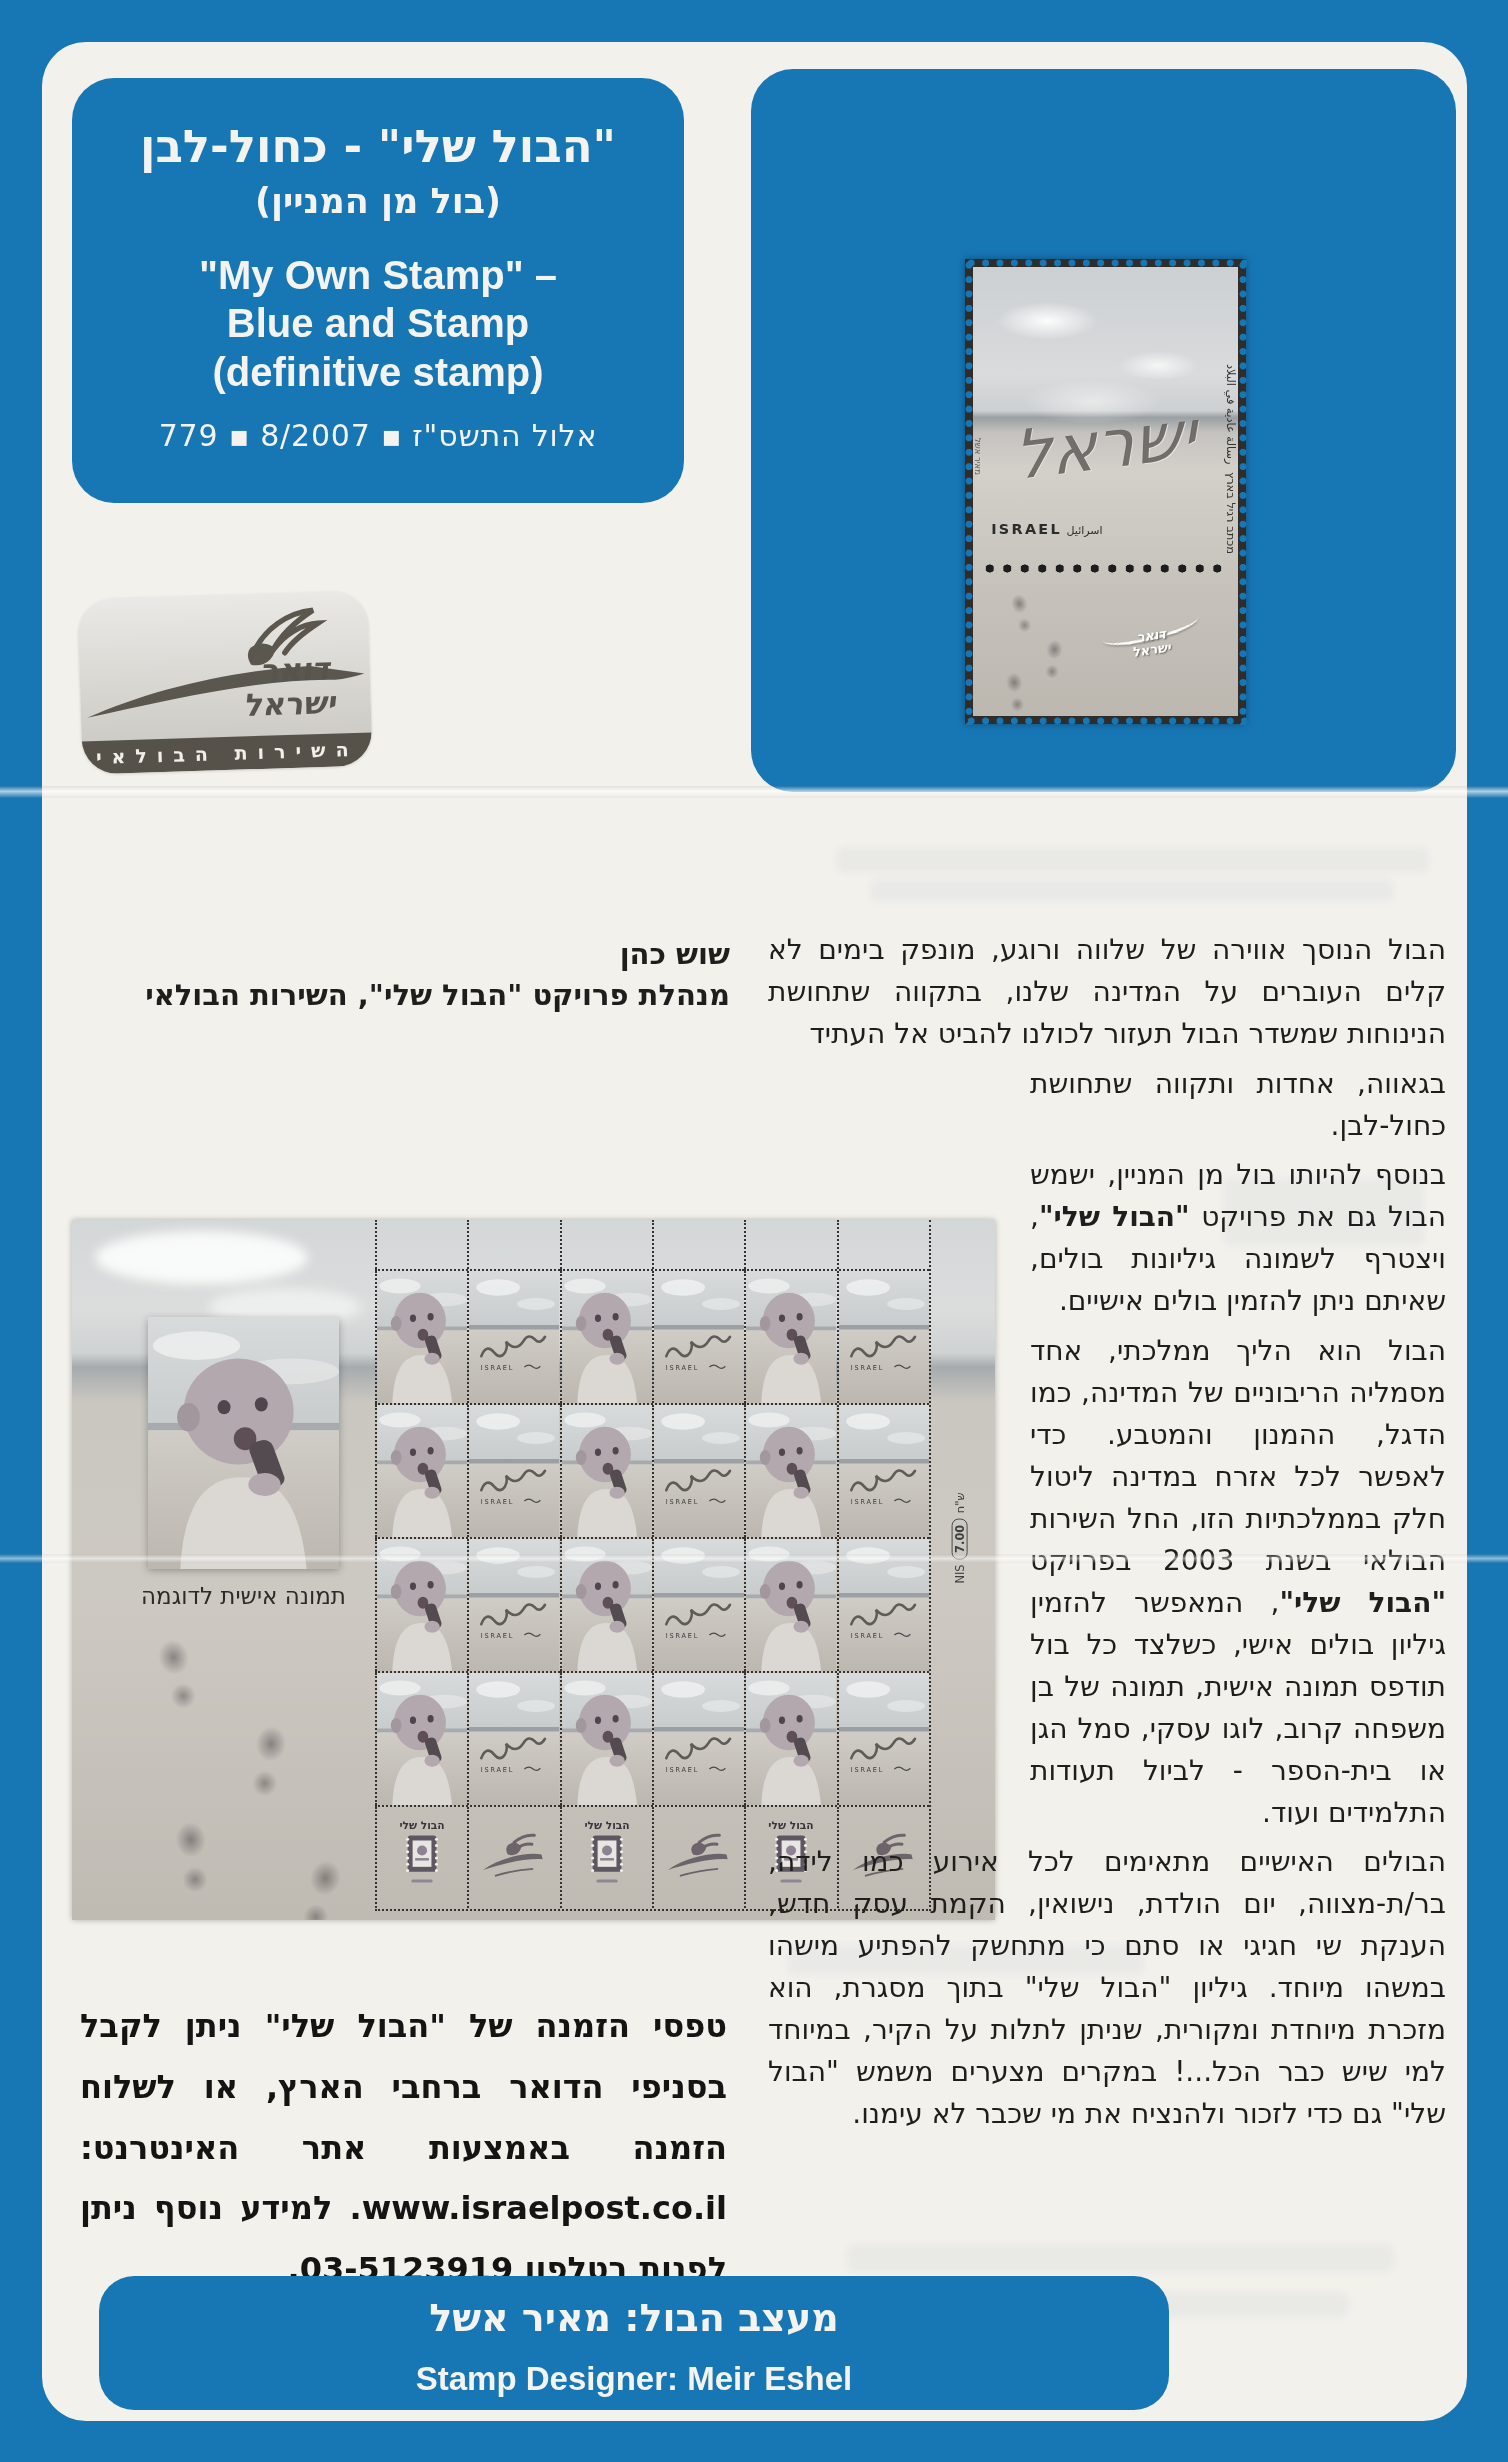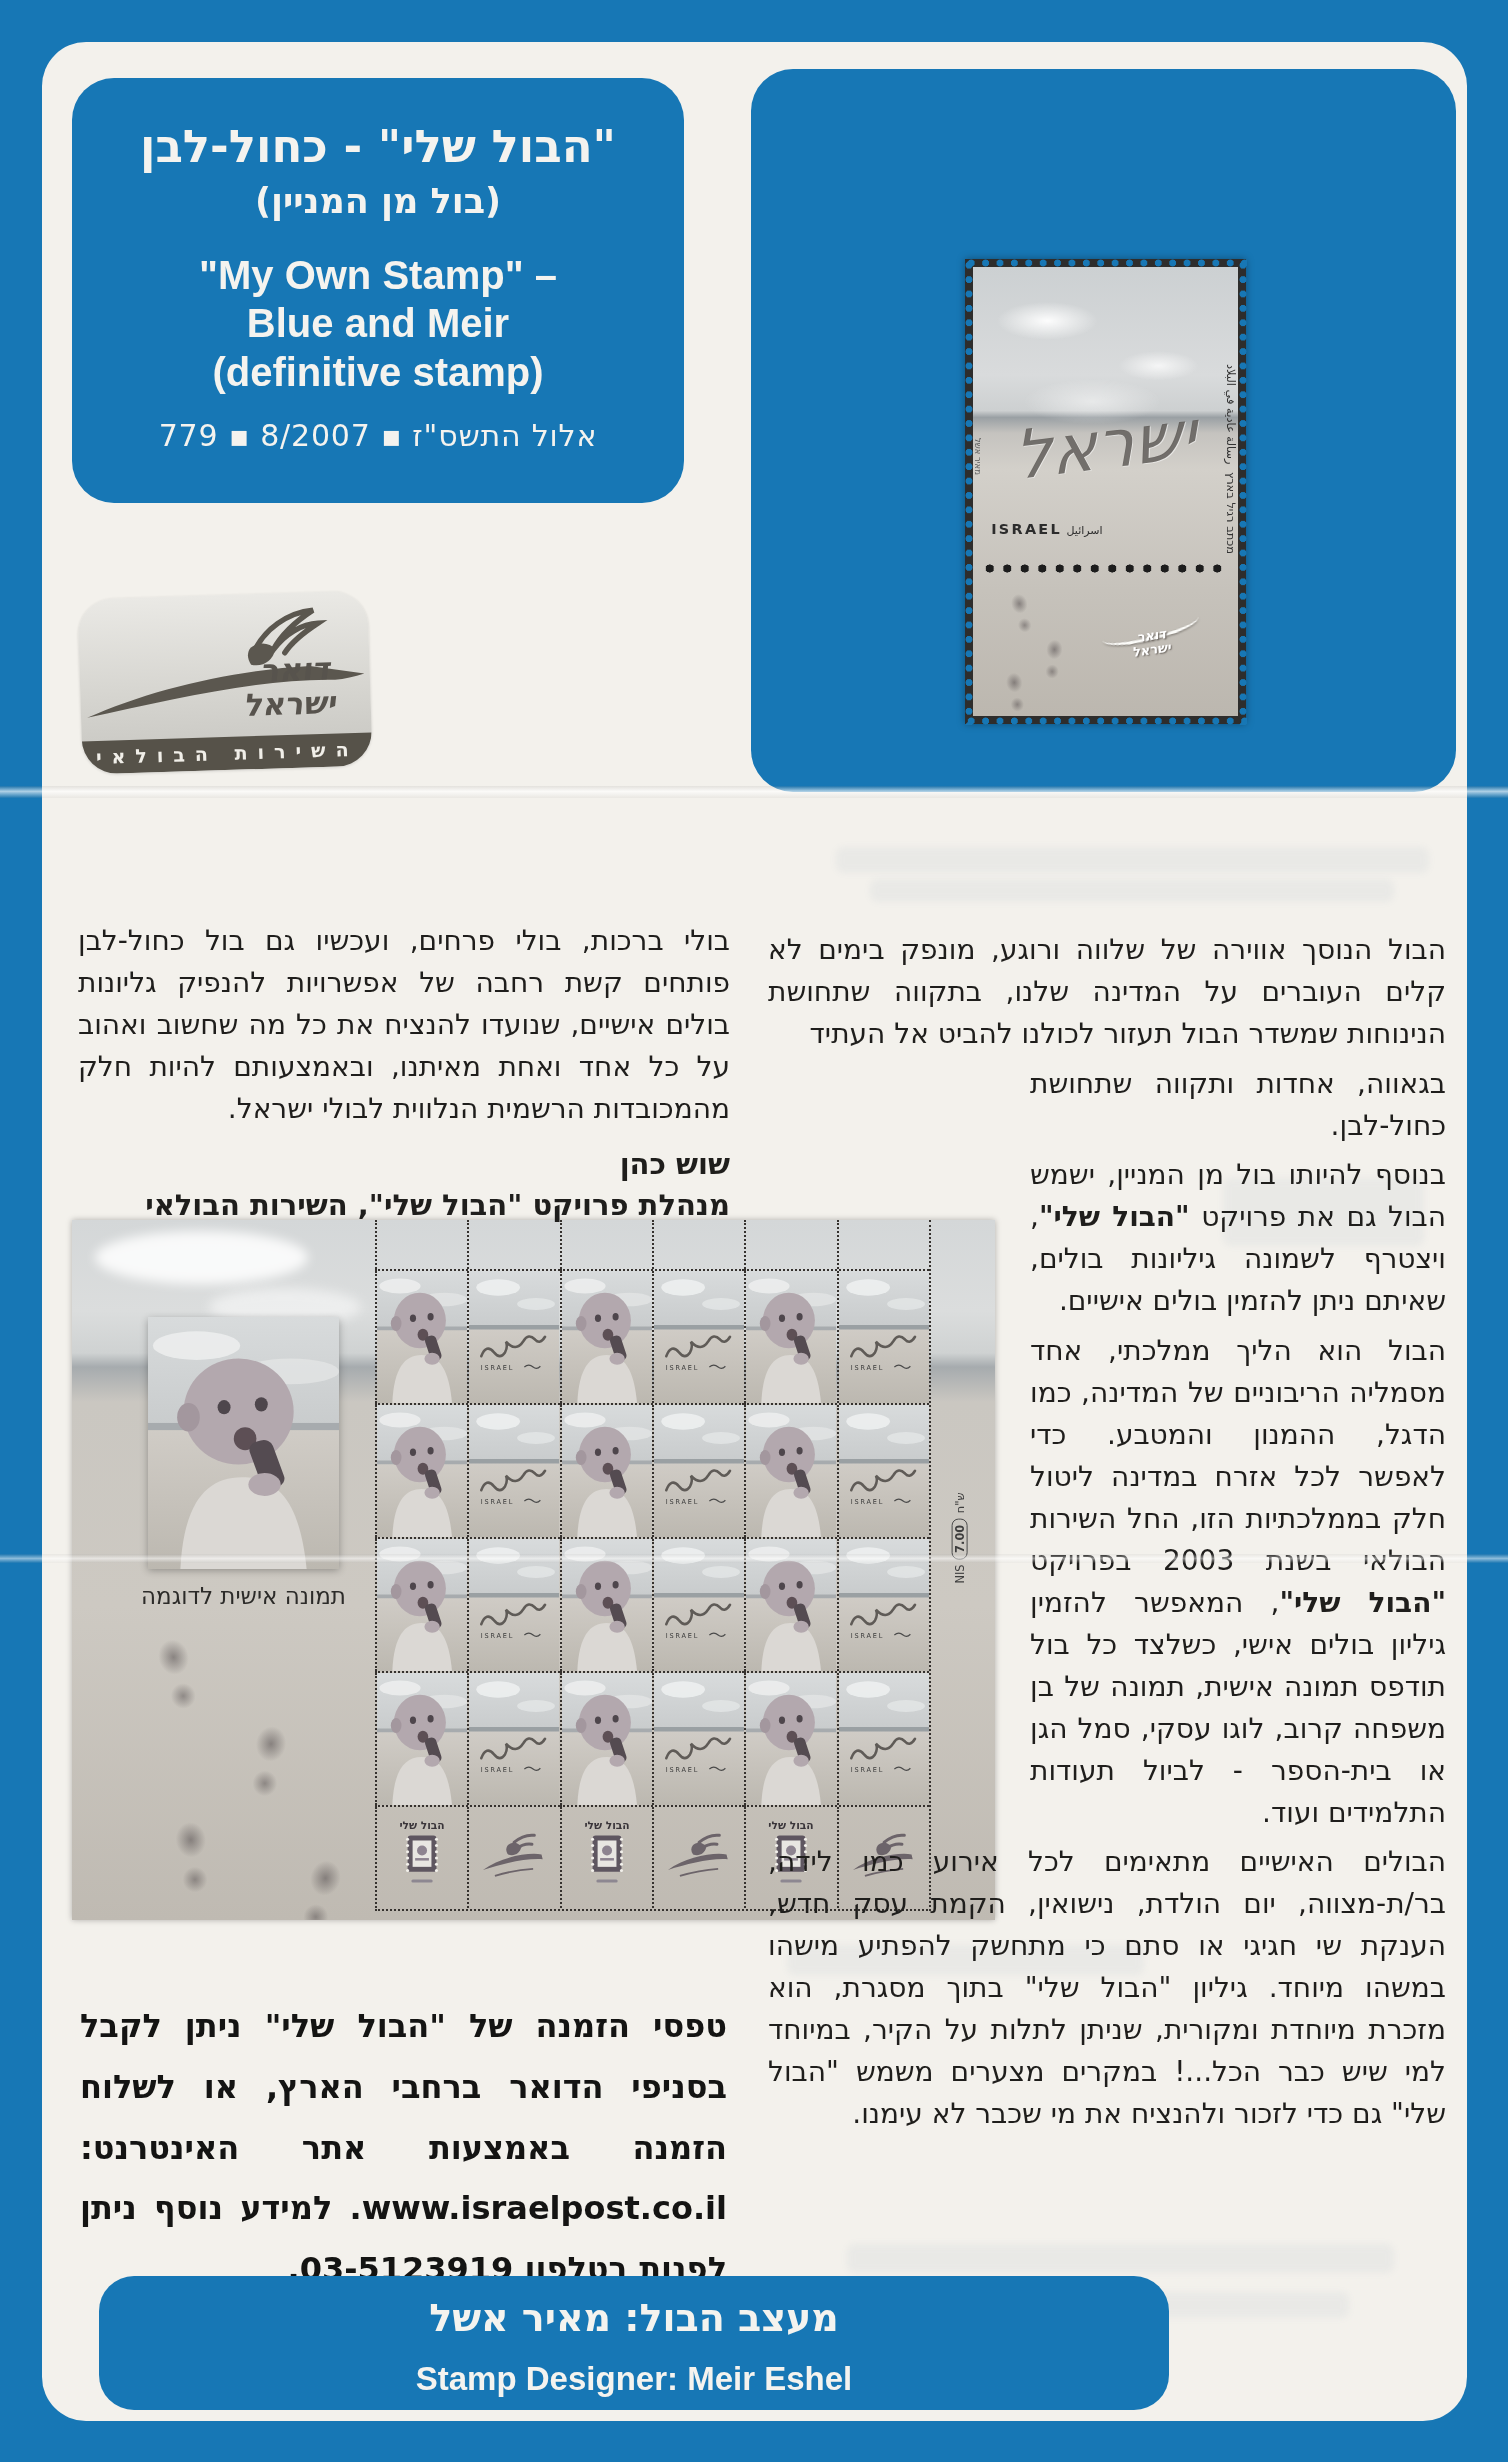--- a/index.html
+++ b/index.html
@@ -236,21 +236,21 @@
   <div class="ghost" style="left:1181px;top:1136px;width:201px;height:68px;"></div>
   <div class="ghost" style="left:745px;top:1903px;width:357px;height:30px;"></div>
   <div class="ghost" style="left:805px;top:2202px;width:547px;height:29px;"></div>
   <div class="ghost" style="left:851px;top:2250px;width:456px;height:26px;"></div>
 
   <div class="header-card">
     <div class="hdr-he-title">"הבול שלי" - כחול-לבן</div>
     <div class="hdr-he-sub">(בול מן המניין)</div>
     <div class="hdr-en">
       <div>"My Own Stamp" –</div>
-      <div>Blue and Meir</div>
+      <div>Blue and Stamp</div>
       <div>(definitive stamp)</div>
     </div>
     <div class="hdr-date">אלול התשס"ז ▪ 8/2007 ▪ 779</div>
   </div>
 
   <div class="logo-card">
     <svg viewBox="0 0 375 180">
       <path d="M8,152 C90,118 200,96 298,94 L368,106 C355,110 342,112 330,113 C235,108 118,132 8,152 Z" fill="#5b574f"></path>
       <path d="M225,76 C240,44 272,24 304,22 C281,36 262,53 251,72 M251,72 C266,52 290,39 310,39 C292,50 275,63 266,76" fill="none" stroke="#5b574f" stroke-width="7" stroke-linecap="round"></path>
       <path d="M222,68 C233,60 247,62 254,71 C250,86 237,94 222,90 C217,82 217,74 222,68 Z" fill="#5b574f"></path>
@@ -287,21 +287,20 @@
               <div>דואר</div>
               <div>ישראל</div>
             </div>
           </div>
         </div>
       </div>
     </div>
   </div>
 
   <div class="col left-col">
-    <p class="para">בולי ברכות, בולי פרחים, ועכשיו גם בול כחול-לבן פותחים קשת רחבה של אפשרויות להנפיק גליונות בולים אישיים, שנועדו להנציח את כל מה שחשוב ואהוב על כל אחד ואחת מאיתנו, ובאמצעותם להיות חלק מהמכובדות הרשמית הנלווית לבולי ישראל.</p>
     <div class="sig name">שוש כהן</div>
     <div class="sig">מנהלת פרויקט "הבול שלי", השירות הבולאי</div>
   </div>
 
   <div class="col right-col">
     <div>
         <p class="para"><span>הבול הנוסך אווירה של שלווה ורוגע, מונפק בימים לא קלים העוברים על המדינה שלנו, בתקווה שתחושת הנינוחות שמשדר הבול תעזור לכולנו להביט אל העתיד</span></p>
       </div>
     <div class="narrow">
         <p class="para"><span>בגאווה, אחדות ותקווה שתחושת כחול-לבן.</span></p>

